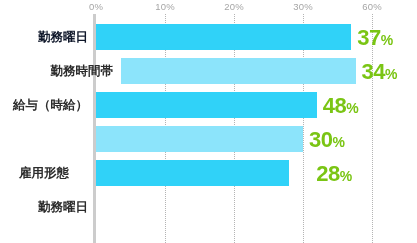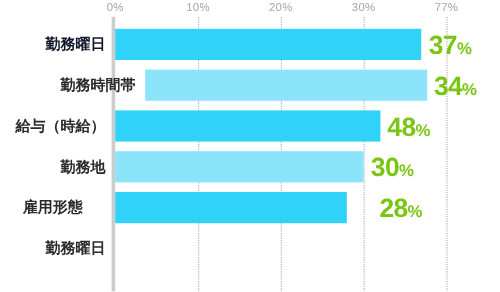--- a/index.html
+++ b/index.html
@@ -129,21 +129,21 @@
 </head>
 <body>
 
 <div id="chart-root">
 
   <div id="x-axis-labels">
       <span class="x-tick-label" style="left: 96px; color: rgb(166, 166, 166);">0%</span>
       <span class="x-tick-label" style="left: 165px; color: rgb(166, 166, 166);">10%</span>
       <span class="x-tick-label" style="left: 234px; color: rgb(166, 166, 166);">20%</span>
       <span class="x-tick-label" style="left: 303px; color: rgb(166, 166, 166);">30%</span>
-      <span class="x-tick-label" style="left: 372px; color: rgb(166, 166, 166);">77%</span>
+      <span class="x-tick-label" style="left: 372px; color: rgb(166, 166, 166);">60%</span>
     </div>
 
   <div id="gridlines">
       <div class="gridline" style="left: 165px; border-left-color: rgb(180, 180, 180);"></div>
       <div class="gridline" style="left: 234px; border-left-color: rgb(180, 180, 180);"></div>
       <div class="gridline" style="left: 303px; border-left-color: rgb(180, 180, 180);"></div>
       <div class="gridline" style="left: 372px; border-left-color: rgb(180, 180, 180);"></div>
     </div>
 
   <div id="y-axis-line" style="background: rgb(204, 204, 204);"></div>
@@ -164,21 +164,20 @@
         </div>
       </div>
       <div class="bar-row" style="top: 78px;">
         <div class="row-label" style="color: rgb(43, 43, 43);">給与（時給）</div>
         <div class="bar-track">
           <div class="bar-fill" style="width: 220.8px; background: rgb(48, 210, 248);"></div>
           <div class="bar-value" style="left: 226.8px; color: rgb(122, 197, 20);"><span>48</span><span class="pct-sign">%</span></div>
         </div>
       </div>
       <div class="bar-row" style="top: 112px;">
-        <div class="row-label" style="color: rgb(43, 43, 43);">勤務地</div>
         <div class="bar-track">
           <div class="bar-fill" style="width: 207px; background: rgb(140, 228, 251);"></div>
           <div class="bar-value" style="left: 213px; color: rgb(122, 197, 20);"><span>30</span><span class="pct-sign">%</span></div>
         </div>
       </div>
       <div class="bar-row" style="top: 146px;">
         <div class="row-label" style="color: rgb(43, 43, 43); text-align: center;">雇用形態</div>
         <div class="bar-track">
           <div class="bar-fill" style="width: 193.2px; background: rgb(48, 210, 248);"></div>
           <div class="bar-value" style="left: 199.2px; color: rgb(122, 197, 20); margin-left: 21px;"><span>28</span><span class="pct-sign">%</span></div>

